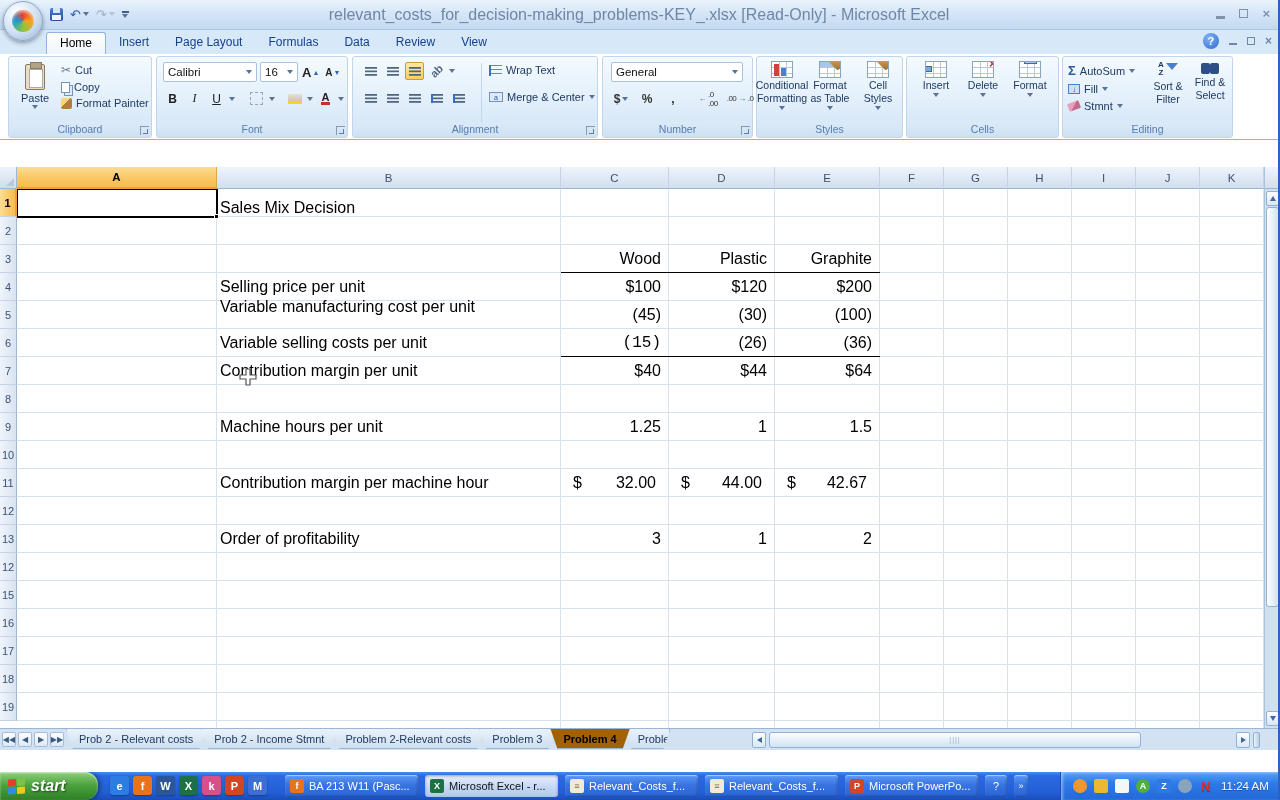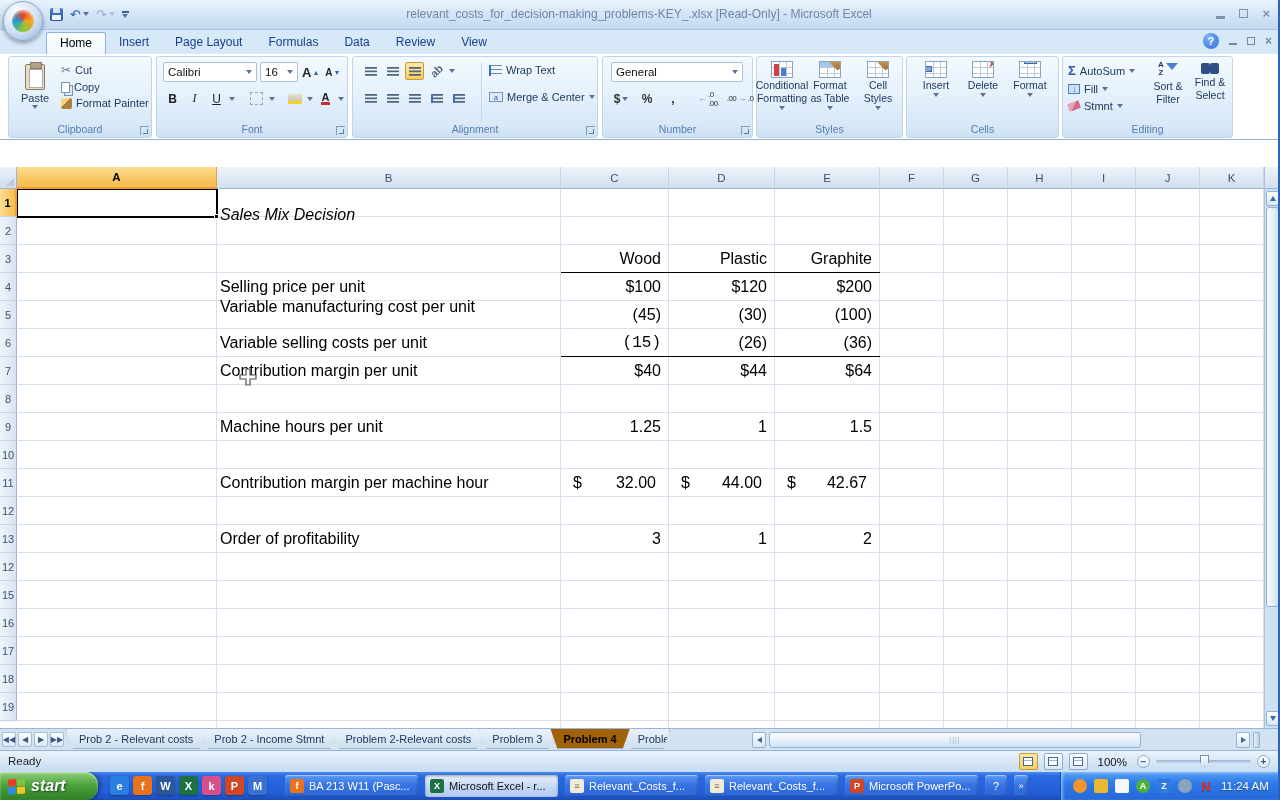--- a/index.html
+++ b/index.html
@@ -20,21 +20,21 @@
   .qat{position:absolute;left:50px;top:4px;height:20px;display:flex;align-items:center;gap:7px}
   .qbtn{display:flex;align-items:center;gap:2px;font-size:13px;color:#2a5fb4;cursor:default}
   .ic-save{width:13px;height:13px;background:linear-gradient(#4a7fd0,#27509c);border-radius:2px;position:relative}
   .ic-save::before{content:"";position:absolute;left:3px;top:0;width:7px;height:5px;background:#d8e4f4}
   .ic-save::after{content:"";position:absolute;left:2px;bottom:1px;width:9px;height:5px;background:#eef4fb}
   .dim{color:#9db2cc}
   .arr-dn{width:0;height:0;border-left:3px solid transparent;border-right:3px solid transparent;border-top:4px solid #5a7396}
   .qat-more{display:flex;flex-direction:column;align-items:center;gap:1px}
   .qat-more .bar{width:7px;height:2px;background:#3a608e}
   .title-text{position:absolute;left:180px;right:180px;top:0;height:29px;text-align:center;line-height:29px;
-    font-size:12px;color:#6e87a6;white-space:nowrap;overflow:hidden}
+    font-size:16px;color:#6e87a6;white-space:nowrap;overflow:hidden}
   .win-controls{position:absolute;right:8px;top:6px;display:flex;gap:14px;align-items:center}
   .ic-min{width:9px;height:3px;background:#7d93ae;margin-top:7px}
   .ic-restore{width:9px;height:9px;border:1.5px solid #7d93ae;position:relative}
   .ic-close{font-size:13px;font-weight:bold;color:#7d93ae}
 
   
   .tabrow{position:absolute;left:0;top:30px;width:100%;height:24px;background:#d7e8f9}
   .rtabs{position:absolute;left:46px;top:2px;display:flex;height:22px}
   .rtab{padding:0 13px;line-height:21px;font-size:12px;color:#15428b}
   .rtab.active{background:linear-gradient(#fdfeff,#f0f6fc);border:1px solid #8db2e0;border-bottom:none;
@@ -591,21 +591,21 @@
           <div class="hline" style="top: 335px;"></div>
           <div class="hline" style="top: 363px;"></div>
           <div class="hline" style="top: 391px;"></div>
           <div class="hline" style="top: 419px;"></div>
           <div class="hline" style="top: 447px;"></div>
           <div class="hline" style="top: 475px;"></div>
           <div class="hline" style="top: 503px;"></div>
           <div class="hline" style="top: 531px;"></div>
         </div>
       <div>
-          <div class="cell left" style="left: 200px; width: 312px; top: 12px; font-style: italic;">Sales Mix Decision</div>
+          <div class="cell left" style="left: 200px; width: 312px; top: 5px;">Sales Mix Decision</div>
           <div class="cell right ul" style="left: 544px; width: 108px; top: 56px;">Wood</div>
           <div class="cell right ul" style="left: 652px; width: 106px; top: 56px;">Plastic</div>
           <div class="cell right ul" style="left: 758px; width: 105px; top: 56px;">Graphite</div>
           <div class="cell left" style="left: 200px; width: 344px; top: 84px;">Selling price per unit</div>
           <div class="cell right" style="left: 544px; width: 108px; top: 84px;">$100</div>
           <div class="cell right" style="left: 652px; width: 106px; top: 84px;">$120</div>
           <div class="cell right" style="left: 758px; width: 105px; top: 84px;">$200</div>
           <div class="cell left" style="left: 200px; width: 344px; top: 104px;">Variable manufacturing cost per unit</div>
           <div class="cell right" style="left: 544px; width: 108px; top: 112px;">(45)</div>
           <div class="cell right" style="left: 652px; width: 106px; top: 112px;">(30)</div>
@@ -680,40 +680,20 @@
         </span>
       <span class="hthumb">||||</span>
       <span class="htrack"></span>
       <span class="hs-btn">
           <span class="tri-r"></span>
         </span>
       <span class="hsplit"></span>
     </div>
   </div>
 
-  <div class="statusbar">
-    <span class="ready">Ready</span>
-    <div class="sb-right">
-      <span class="viewbtn active">
-          <span class="vb-ic"></span>
-        </span>
-      <span class="viewbtn">
-          <span class="vb-ic"></span>
-        </span>
-      <span class="viewbtn">
-          <span class="vb-ic"></span>
-        </span>
-      <span class="zoomtxt">100%</span>
-      <span class="zbtn">−</span>
-      <span class="ztrack">
-          <span class="zthumb"></span>
-        </span>
-      <span class="zbtn">+</span>
-    </div>
-  </div>
 
   <div class="taskbar">
     <div class="startbtn">
       <span class="winflag">
           <i class="wf1"></i>
           <i class="wf2"></i>
           <i class="wf3"></i>
           <i class="wf4"></i>
         </span>
       <span>start</span>

